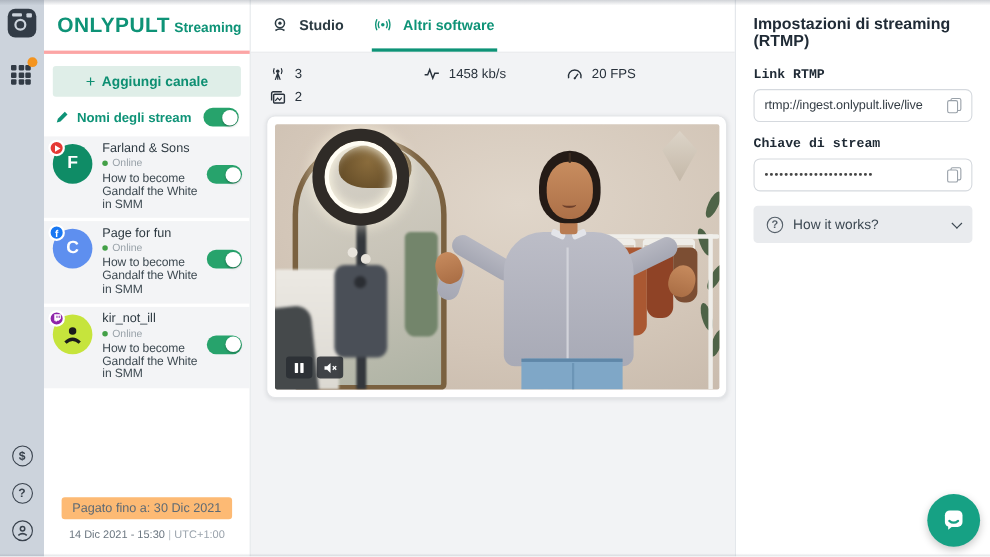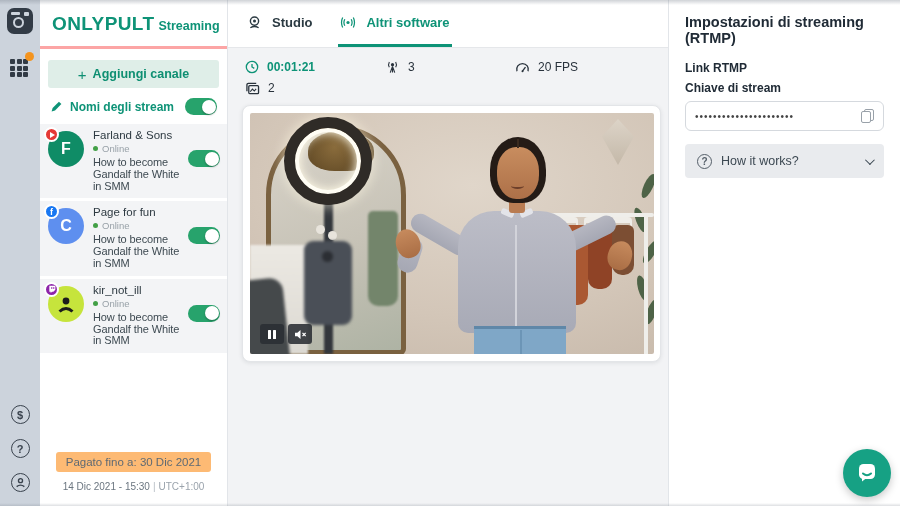--- a/index.html
+++ b/index.html
@@ -147,21 +147,21 @@
   
   .v-controls { position:absolute; left:10px; bottom:10px; display:flex; gap:4px; }
   .vbtn { width:24px; height:20px; background:rgba(42,46,51,.88); border:none; border-radius:3px;
     display:flex; align-items:center; justify-content:center; gap:2.5px; cursor:pointer; }
   .vbtn .bar { width:2.5px; height:9px; background:#fff; border-radius:.5px; }
 
   
   .right-panel { width:232px; flex:none; background:#fff; border-left:1px solid #e2e5e9;
     padding:14px 16px; position:relative; }
   .rp-title { font-size:14.5px; font-weight:700; color:#202b36; margin-bottom:15px; }
-  .rp-label { font-size:12px; font-weight:700; color:#202b36; margin-bottom:6px; }
+  .rp-label { font-size:12px; font-weight:700; color:#202b36; margin-bottom:6px;font-family:Liberation Mono, monospace; }
   .rp-input { height:30px; border:1px solid #d5d9de; border-radius:6px; display:flex; align-items:center;
     padding:0 9px; margin-bottom:13px; background:#fff; }
   .rp-value { flex:1; font-size:11.5px; color:#333c44; white-space:nowrap; overflow:hidden; letter-spacing:-.1px; }
   .rp-value.dots { letter-spacing:1px; font-size:10px; color:#444; }
   .copy-btn { position:relative; width:13px; height:14px; flex:none; margin-left:6px; cursor:pointer; background:none; border:none; }
   .copy-btn::before { content:""; position:absolute; right:0; top:0; width:8px; height:10px;
     border:1.4px solid #99a1a9; border-radius:2px; }
   .copy-btn::after { content:""; position:absolute; left:0; bottom:0; width:8px; height:10px;
     border:1.4px solid #99a1a9; border-radius:2px; background:#fff; }
   .how-row { margin-top:5px; height:34px; background:#e9ebee; border-radius:4px; display:flex;
@@ -318,38 +318,37 @@
               <circle cx="9" cy="7" r="1.8" fill="#0e9377"></circle>
               <path d="M5.4 3.4 Q3.4 7 5.4 10.6 M12.6 3.4 Q14.6 7 12.6 10.6 M3 1.4 Q0.4 7 3 12.6 M15 1.4 Q17.6 7 15 12.6" fill="none" stroke="#0e9377" stroke-width="1.4"></path>
             </svg>
         </span>
         <span>Altri software</span>
       </div>
     </div>
 
     <div class="content">
       <div class="stats">
-        <div class="stat accent">
-          <span class="sicon">
-            <svg width="14" height="14" viewBox="0 0 16 16">
-                <circle cx="8" cy="8" r="6.5" fill="none" stroke="#0e9377" stroke-width="1.5"></circle>
-                <path d="M8 4.5 V8 l2.6 1.6" fill="none" stroke="#0e9377" stroke-width="1.5"></path>
-              </svg>
-          </span>
-          <span>00:01:21</span>
-        </div>
         <div class="stat">
           <span class="sicon">
             <svg width="15" height="14" viewBox="0 0 16 15">
                 <circle cx="8" cy="5" r="1.7" fill="#29323c"></circle>
                 <path d="M8 6.8 L5.6 13.5 M8 6.8 L10.4 13.5 M8 8.8 V13.5" stroke="#29323c" stroke-width="1.2" fill="none"></path>
                 <path d="M4.6 2.2 Q3 5 4.6 7.8 M11.4 2.2 Q13 5 11.4 7.8" stroke="#29323c" stroke-width="1.2" fill="none"></path>
               </svg>
           </span>
           <span>3</span>
+        </div>
+        <div class="stat">
+          <span class="sicon">
+            <svg width="15" height="12" viewBox="0 0 16 13">
+                <path d="M1 7.5 h3 l2-5 3 8.5 2-5 h4" fill="none" stroke="#29323c" stroke-width="1.4"></path>
+              </svg>
+          </span>
+          <span>1458 kb/s</span>
         </div>
         <div class="stat">
           <span class="sicon">
             <svg width="15" height="13" viewBox="0 0 16 14">
                 <path d="M2 11 A6.3 6.3 0 1 1 14 11" fill="none" stroke="#29323c" stroke-width="1.4"></path>
                 <path d="M8 11 L11.2 6.6" stroke="#29323c" stroke-width="1.4"></path>
                 <circle cx="8" cy="11" r="1.1" fill="#29323c"></circle>
               </svg>
           </span>
           <span>20 FPS</span>
@@ -426,20 +425,24 @@
             </button>
           </div>
         </div>
       </div>
     </div>
   </main>
 
   <aside class="right-panel">
     <h1 class="rp-title">Impostazioni di streaming (RTMP)</h1>
     <div class="rp-label">Link RTMP</div>
+    <div class="rp-input">
+      <span class="rp-value">rtmp://ingest.onlypult.live/live</span>
+      <button class="copy-btn"></button>
+    </div>
     <div class="rp-label">Chiave di stream</div>
     <div class="rp-input">
       <span class="rp-value dots">••••••••••••••••••••••</span>
       <button class="copy-btn"></button>
     </div>
     <div class="how-row">
       <span class="q-circle">?</span>
       <span class="how-label">How it works?</span>
       <span class="chev"></span>
     </div>

